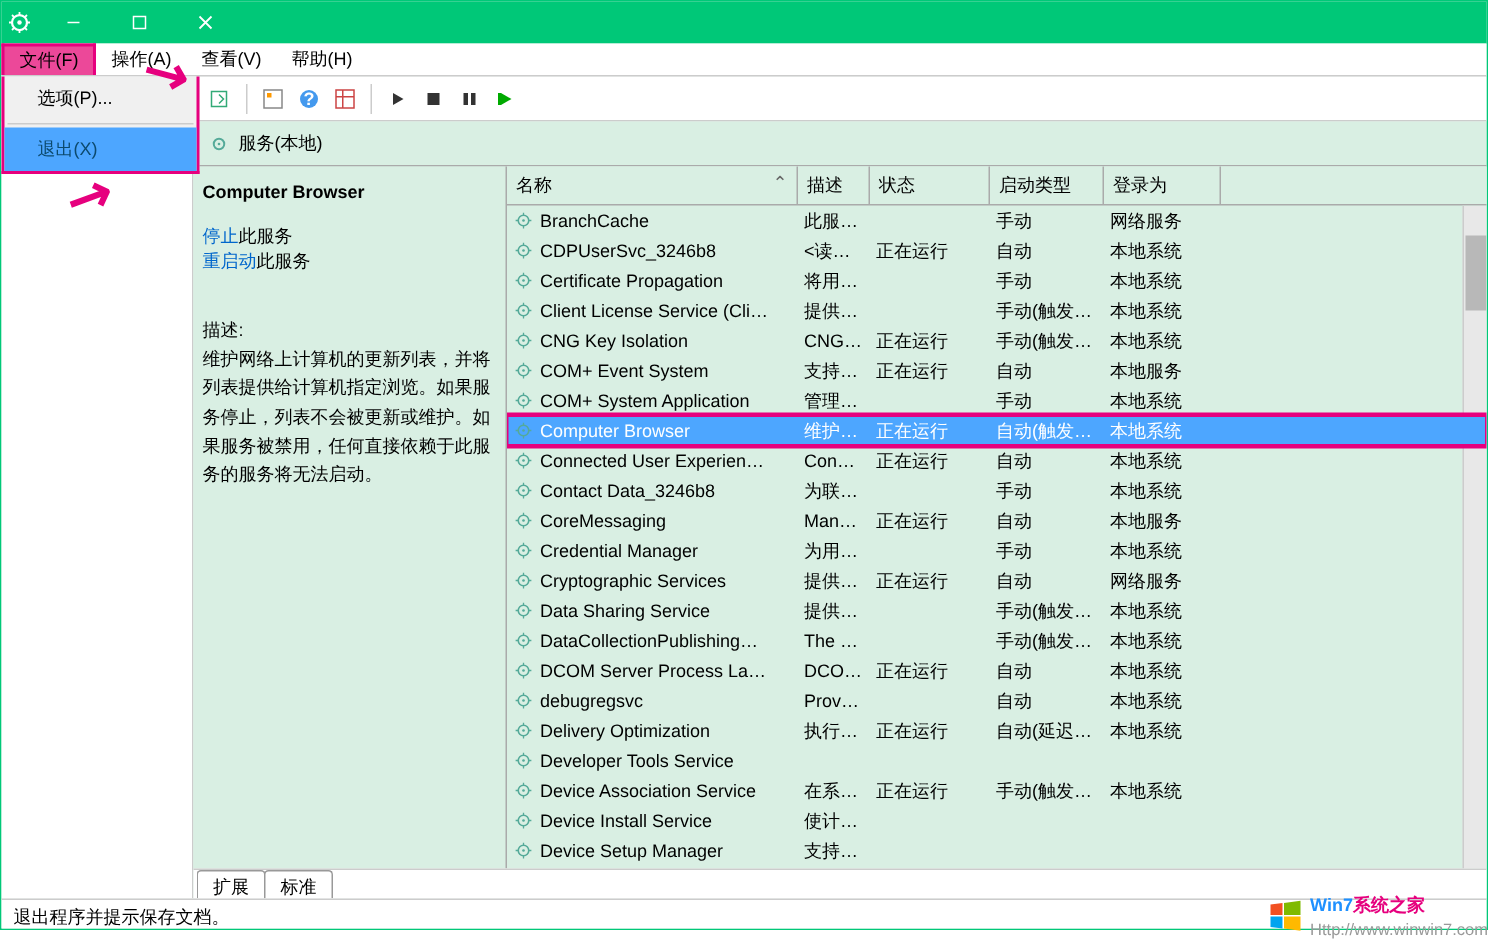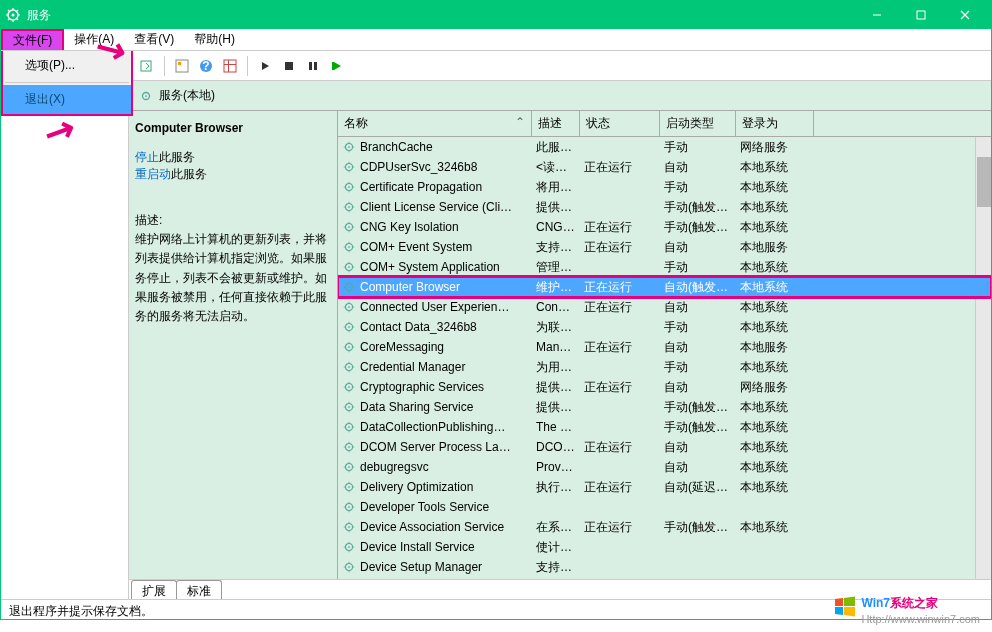--- a/index.html
+++ b/index.html
@@ -4,21 +4,21 @@
 <style>
 *{box-sizing:border-box;margin:0;padding:0;font-family:"Microsoft YaHei",Tahoma,sans-serif;font-size:12px}
 body{background:#fff;width:992px;height:632px;overflow:hidden;position:relative}
 .window{width:992px;height:620px;border:1px solid #00c878;background:#d9efe3;display:flex;flex-direction:column}
 .titlebar{height:28px;background:#00c878;display:flex;align-items:center;padding:0 4px;color:#fff}
 .titlebar .ticon{width:16px;height:16px;margin-right:6px;color:#fff}
 .titlebar .title{flex:1}
 .titlebar .wbtn{width:44px;height:28px;display:flex;align-items:center;justify-content:center;cursor:pointer}
 .menubar{height:22px;background:#fff;border-bottom:1px solid #ccc;display:flex;align-items:stretch;position:relative}
 .menuitem{padding:0 10px;display:flex;align-items:center;cursor:pointer}
-.menuitem.first{border:2px solid #e6007e;border-bottom:none;background:#d946ef;z-index:2}
+.menuitem.first{border:2px solid #e6007e;border-bottom:none;background:#ec4899;z-index:2}
 .dropdown{position:absolute;top:22px;left:0;width:132px;background:#f0f0f0;border:2px solid #e6007e;border-top:none;z-index:1}
 .dropdown .dditem{padding:6px 22px;cursor:pointer}
 .dropdown .ddsep{height:1px;background:#ccc;margin:2px 2px}
 .dropdown .dditem.exit{background:#4da6ff;color:#0c4a6e}
 .toolbar{height:30px;background:#fff;border-bottom:1px solid #ccc;display:flex;align-items:center;padding-left:135px;gap:2px}
 .toolbar .tsep{width:1px;height:20px;background:#ccc;margin:0 4px}
 .tbtn{width:22px;height:22px;display:flex;align-items:center;justify-content:center;cursor:pointer;color:#555}
 .body{flex:1;display:flex;min-height:0}
 .leftpane{width:128px;background:#fff;border-right:1px solid #ccc}
 .lefthdr{padding:6px 8px;background:#fff;border-bottom:1px solid #ccc;display:flex;align-items:center;gap:6px}
@@ -41,37 +41,36 @@
 .row .c3{width:80px;white-space:nowrap;overflow:hidden}
 .row .c4{width:76px;white-space:nowrap;overflow:hidden}
 .row .c5{width:70px;white-space:nowrap;overflow:hidden}
 .scrollbar{position:absolute;right:0;top:0;width:16px;height:100%;background:#e8e8e8;border-left:1px solid #ccc}
 .scrollthumb{position:absolute;top:20px;width:14px;left:1px;height:50px;background:#b8b8b8}
 .tabsbar{height:20px;background:#fff;display:flex;padding-left:2px;border-top:1px solid #ccc}
 .tab{padding:2px 10px;border:1px solid #999;border-bottom:none;background:#fff;margin-right:-1px;cursor:pointer;border-radius:3px 3px 0 0}
 .tab.active{background:#fff;font-weight:normal}
 .statusbar{height:20px;background:#fff;border-top:1px solid #ccc;padding:3px 8px}
 .arrow{position:absolute;color:#e6007e;font-size:36px;pointer-events:none;z-index:10;font-weight:bold}
-.watermark{position:absolute;right:12px;bottom:6px;font-size:11px;color:#888;display:flex;gap:4px;z-index:20}
+.watermark{position:absolute;right:0;bottom:6px;font-size:11px;color:#888;display:flex;align-items:center;gap:4px;z-index:20}
 .watermark .logo{width:24px;height:24px}
 svg{display:block}
 </style>
 </head>
 <body>
 
 <div class="window">
   <div class="titlebar">
     <span class="ticon">
       <svg viewBox="0 0 16 16" width="16" height="16">
           <circle cx="8" cy="8" r="5" fill="none" stroke="#fff" stroke-width="1.5"></circle>
           <circle cx="8" cy="8" r="1.5" fill="#fff"></circle>
           <path d="M8 1v2M8 13v2M1 8h2M13 8h2M3 3l1.4 1.4M11.6 11.6L13 13M3 13l1.4-1.4M11.6 4.4L13 3" stroke="#fff" stroke-width="1.2"></path>
         </svg>
     </span>
-    <span class="title">服务</span>
     <div class="wbtn">
         <svg width="10" height="10" viewBox="0 0 10 10">
           <path d="M1 5h8" stroke="#fff" stroke-width="1"></path>
         </svg>
       </div>
     <div class="wbtn">
         <svg width="10" height="10" viewBox="0 0 10 10">
           <rect x="1" y="1" width="8" height="8" fill="none" stroke="#fff" stroke-width="1"></rect>
         </svg>
       </div>

